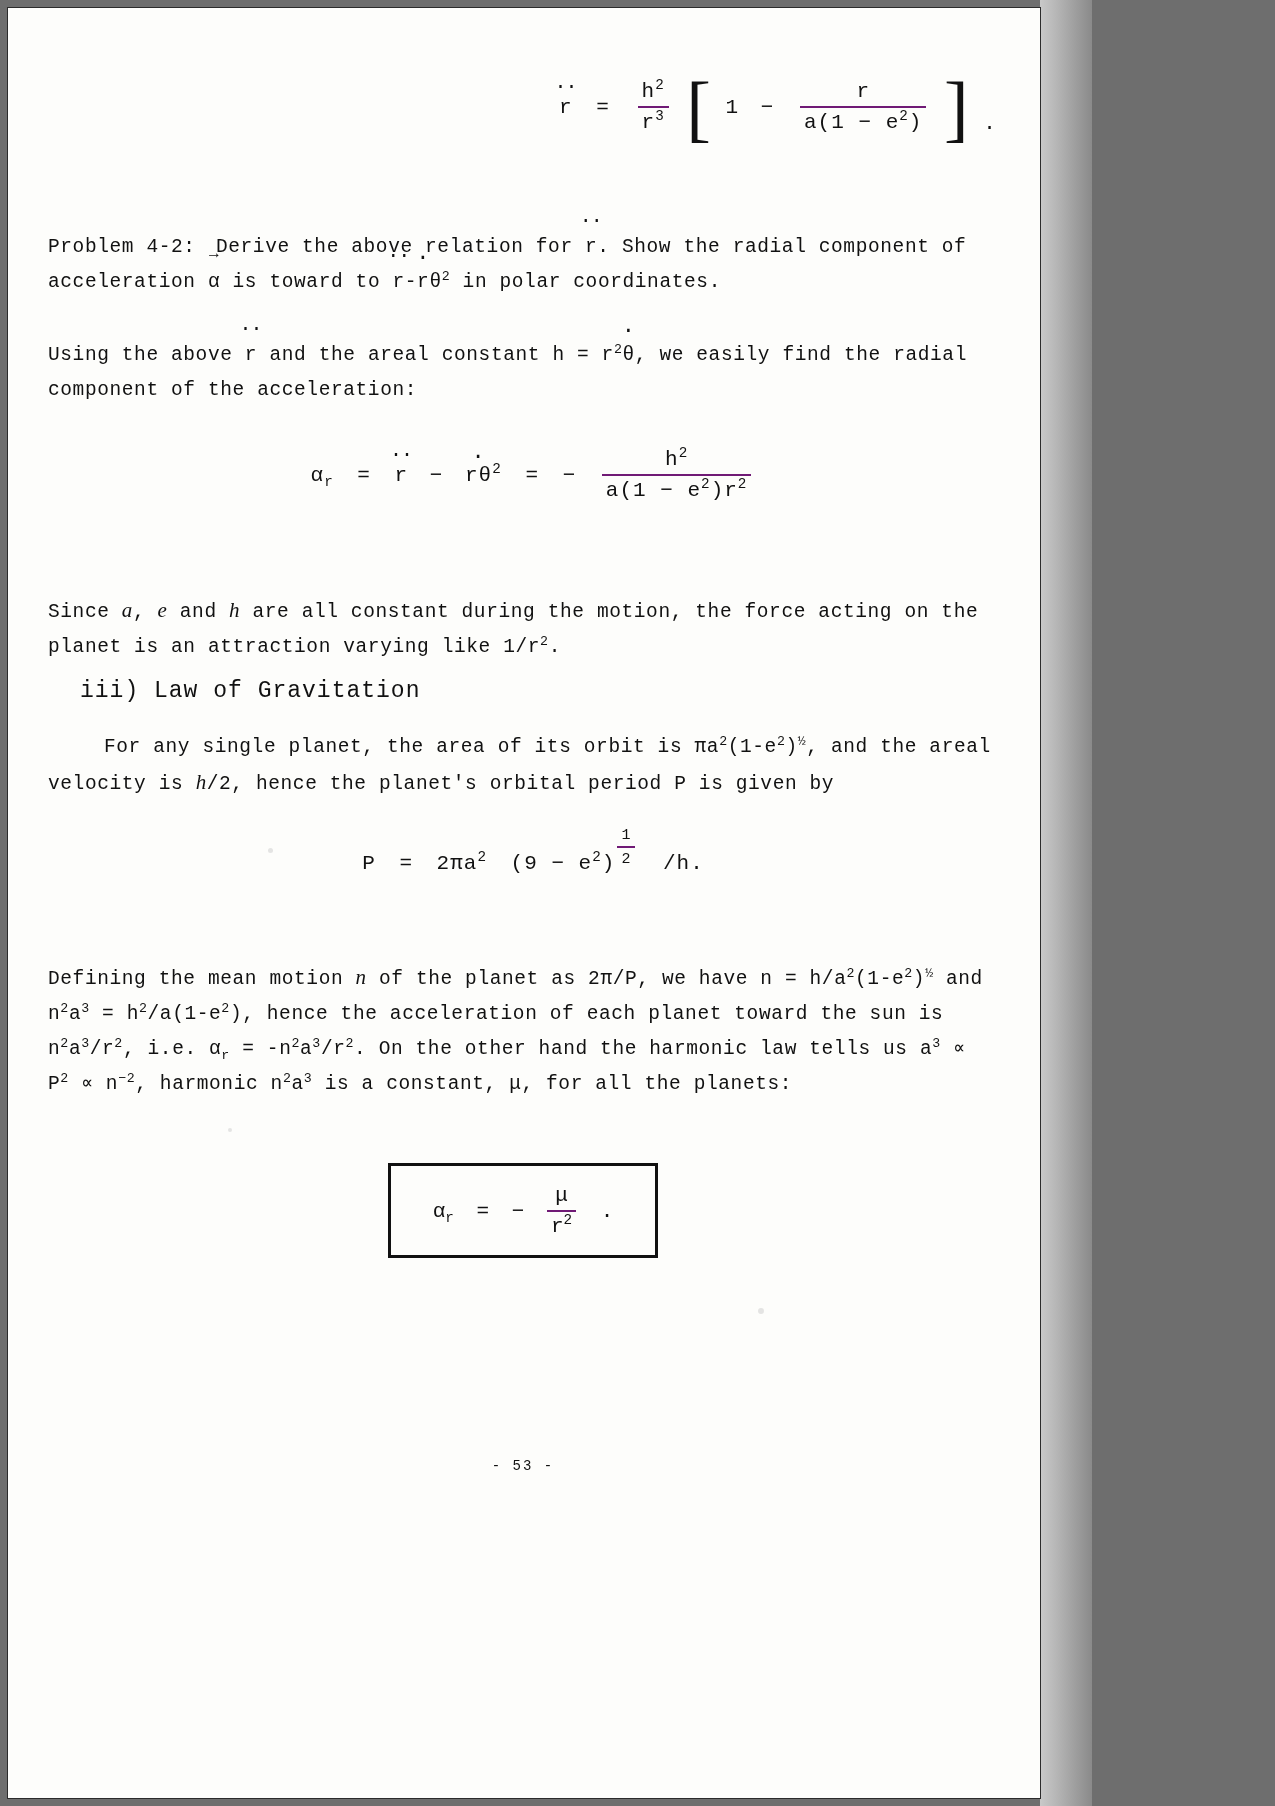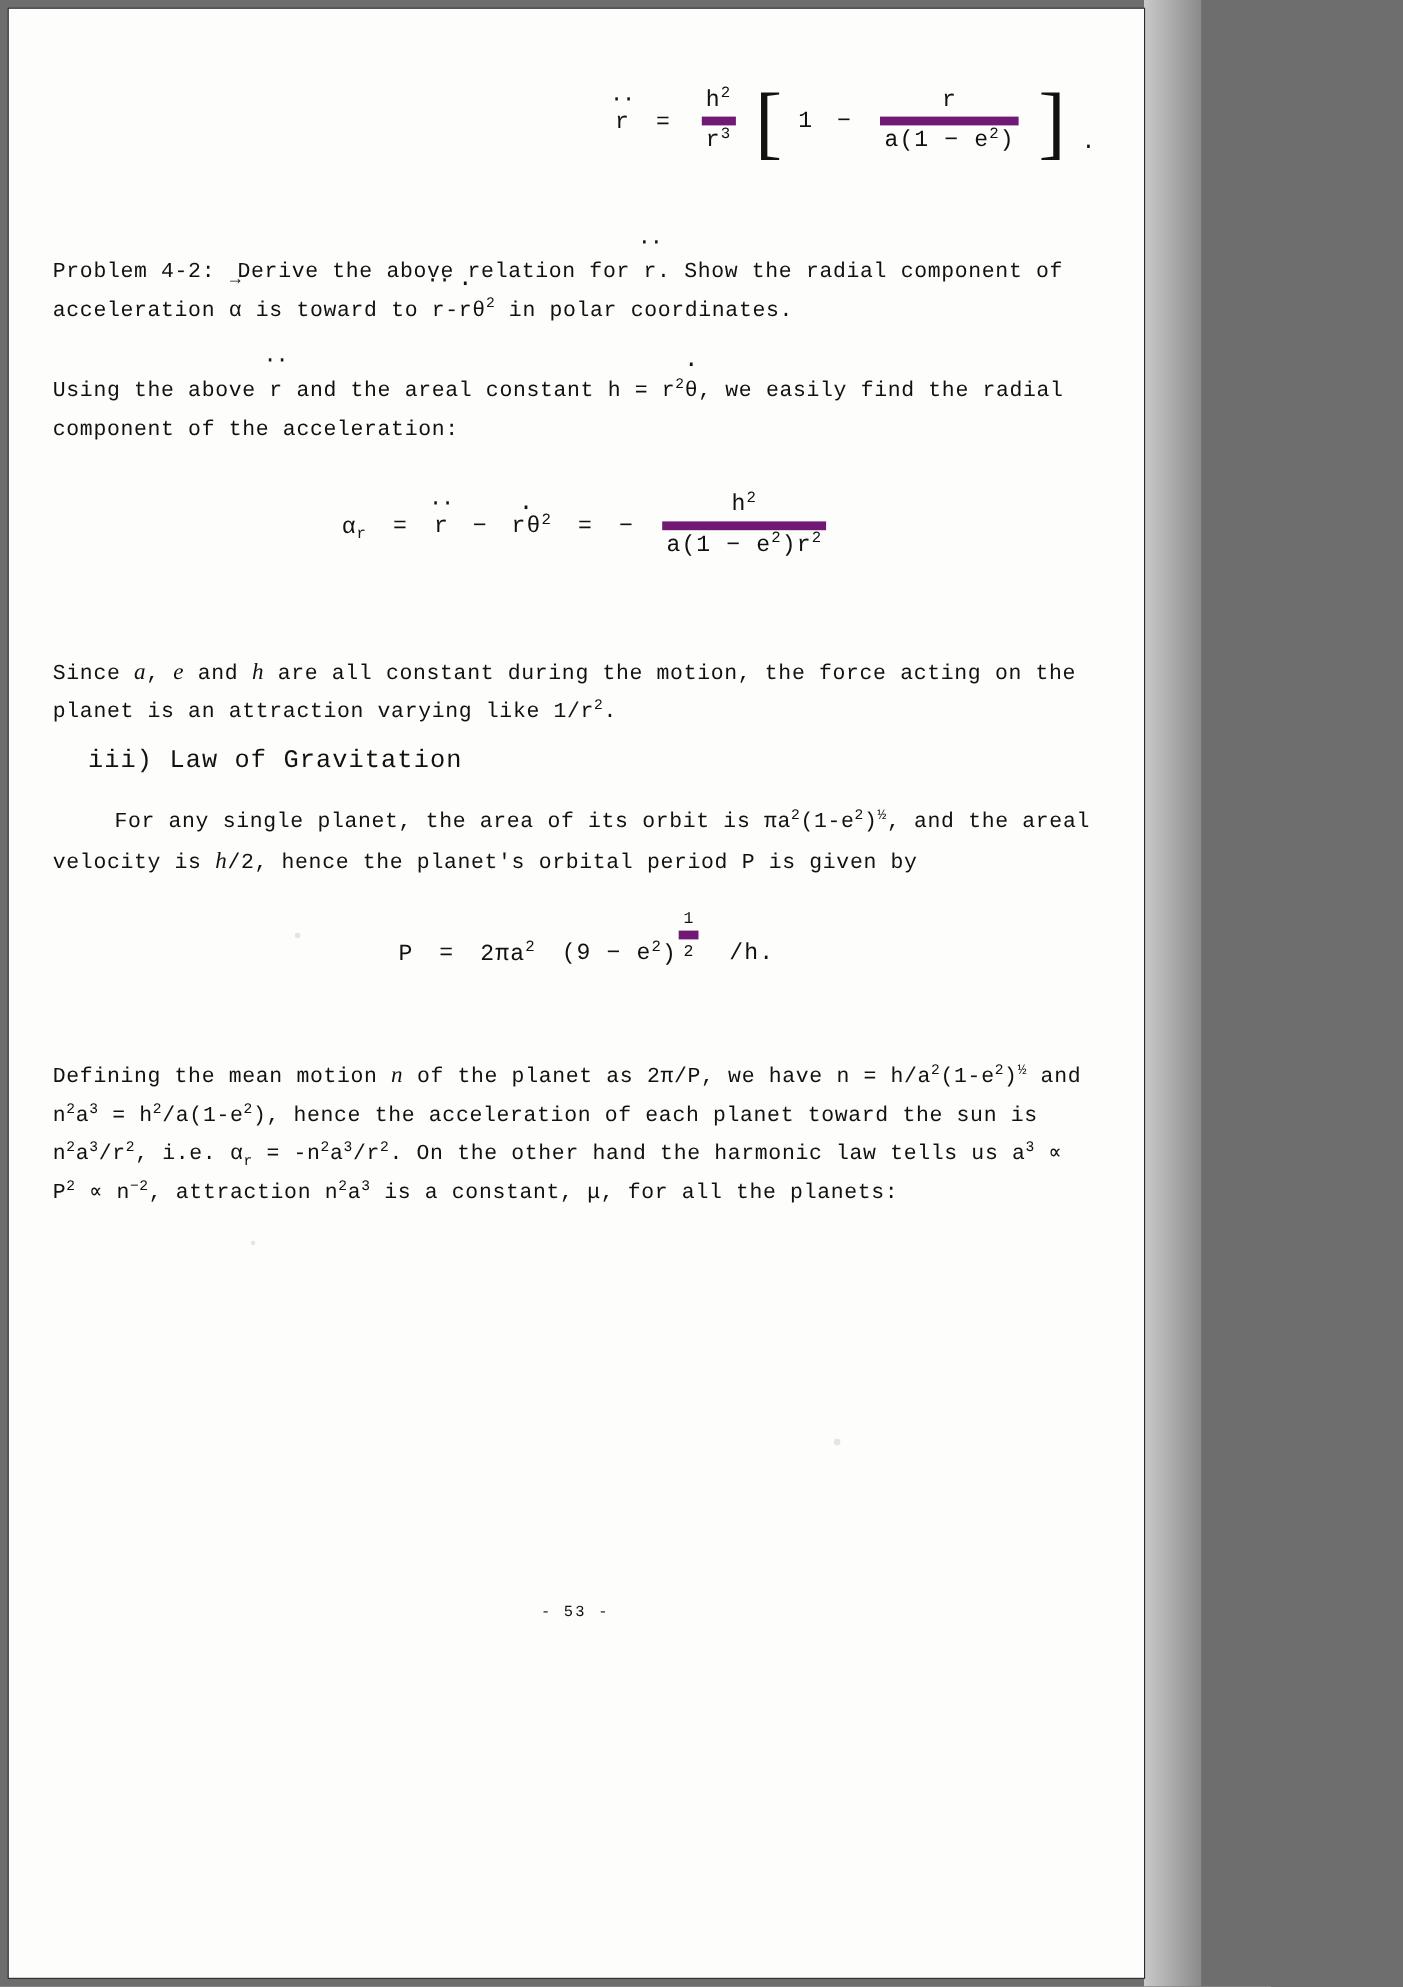--- a/index.html
+++ b/index.html
@@ -90,21 +90,21 @@
 
   
   .frac {
     display: inline-block;
     vertical-align: middle;
     text-align: center;
     line-height: 1.15;
     margin: 0 4px;
   }
   .frac .num { display: block; padding: 0 4px 2px 4px; }
-  .frac .den { display: block; border-top: 8px solid #701a75; padding: 3px 4px 0 4px; }
+  .frac .den { display: block; border-top: 2px solid #701a75; padding: 3px 4px 0 4px; }
 
   .bracket {
     display: inline-block;
     vertical-align: middle;
     font-size: 74px;
     font-family: "Liberation Serif", serif;
     font-weight: 300;
     line-height: 0.62;
     position: relative;
     top: 1px;
@@ -243,24 +243,36 @@
 
     <div id="block-defining" class="para">
       <span>Defining the mean motion</span>
       <span class="ital">n</span>
       <span>of the planet as 2π/P, we have n = h/a</span><sup>2</sup><span>(1-e</span><sup>2</sup><span>)</span><sup>½</sup>
       <span>and n</span><sup>2</sup><span>a</span><sup>3</sup>
       <span>= h</span><sup>2</sup><span>/a(1-e</span><sup>2</sup><span>),  hence the acceleration of each planet toward the sun is n</span><sup>2</sup><span>a</span><sup>3</sup><span>/r</span><sup>2</sup><span>, i.e.</span>
       <span>α</span><sub>r</sub>
       <span>= -n</span><sup>2</sup><span>a</span><sup>3</sup><span>/r</span><sup>2</sup><span>.   On the other hand the harmonic law tells us a</span><sup>3</sup>
       <span>∝ P</span><sup>2</sup>
-      <span>∝ n</span><sup>−2</sup><span>,  attraction n</span><sup>2</sup><span>a</span><sup>3</sup>
+      <span>∝ n</span><sup>−2</sup><span>,  harmonic n</span><sup>2</sup><span>a</span><sup>3</sup>
       <span>is a constant, μ, for all the planets:</span>
     </div>
 
+    <div id="eq-boxed">
+      <span class="boxed">
+        <span>α</span><sub>r</sub>
+        <span style="margin:0 10px;">=</span>
+        <span style="margin-right:6px;">−</span>
+        <span class="frac">
+          <span class="num">μ</span>
+          <span class="den"><span>r</span><sup>2</sup></span>
+        </span>
+        <span style="margin-left:8px;">.</span>
+      </span>
+    </div>
 
     <div id="page-number">- 53 -</div>
 
     <div class="speck" style="left:220px;top:840px;width:5px;height:5px;"></div>
     <div class="speck" style="left:710px;top:1300px;width:6px;height:6px;"></div>
     <div class="speck" style="left:180px;top:1120px;width:4px;height:4px;"></div>
   </div>
 </div>
 
 </body></html>

